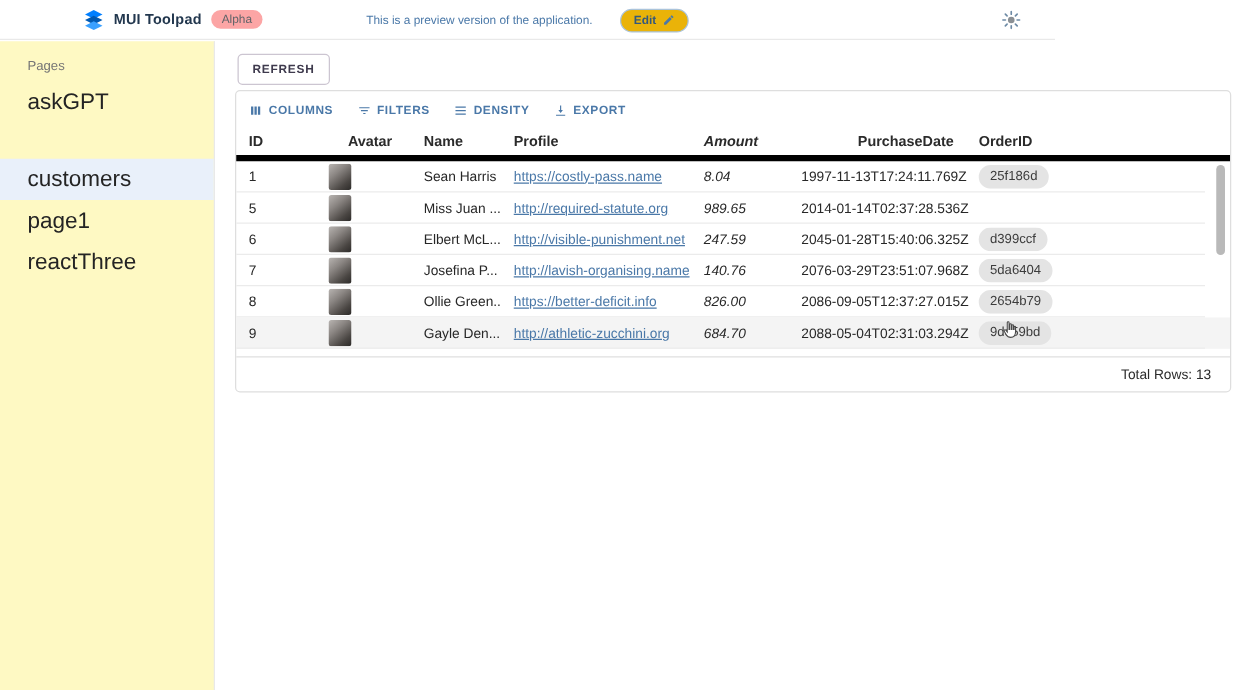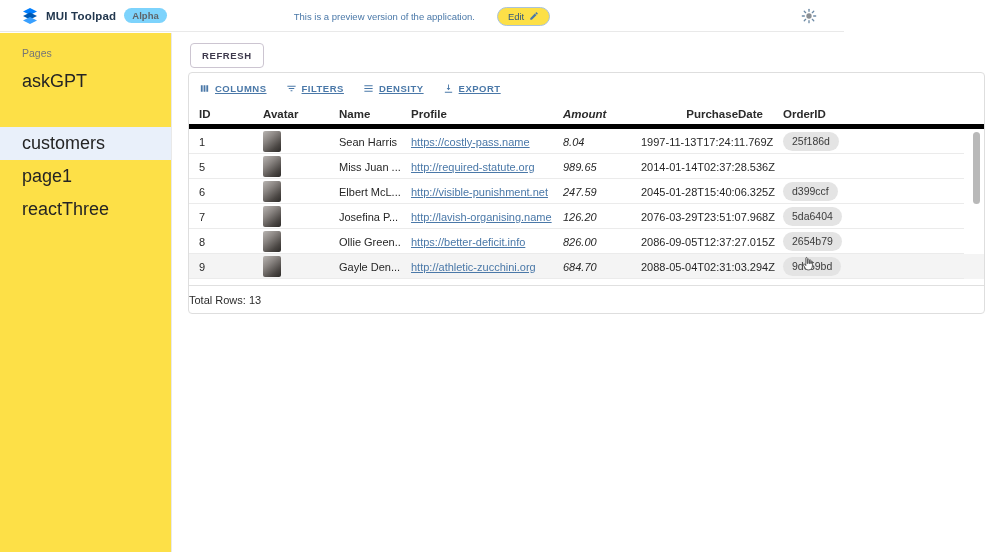--- a/index.html
+++ b/index.html
@@ -7,50 +7,50 @@
   body {
     font-family:"Liberation Sans", sans-serif;
     background:#ffffff; color:#212121;
     position:relative; overflow:hidden;
   }
 
   
   .topbar {
     position:absolute; top:0; left:0; width:844px; height:32px;
     background:#ffffff; border-bottom:1px solid #e9e9e9;
-    display:flex; align-items:center;
+    display:flex; align-items:center;padding-left:45px;
   }
   .brand { display:flex; align-items:center; gap:8px; padding-left:22px; }
   .brand-title { font-size:11.5px; font-weight:bold; color:#22374e; letter-spacing:.2px; }
   .alpha-chip {
-    background:#7dd3fc; color:#5f6368; font-size:9.5px;
-    padding:2px 8px; border-radius:9px; line-height:1.2;font-weight:bold;
+    background:#fca5a5; color:#5f6368; font-size:9.5px;
+    padding:2px 8px; border-radius:9px; line-height:1.2;
   }
   .banner {
     position:absolute; left:0; right:0; top:0; height:32px;
     display:flex; align-items:center; justify-content:center; gap:22px;
     pointer-events:none;
   }
   .banner-text { font-size:9.5px; color:#4a78a8; }
   .edit-btn {
     pointer-events:auto;
     display:flex; align-items:center; gap:5px;
-    border:1px solid #aac3da; border-radius:11px; background:#fde047;
-    padding:3px 10px; font-size:9.5px; font-weight:normal; color:#33587e;
+    border:1px solid #aac3da; border-radius:11px; background:#eab308;
+    padding:3px 10px; font-size:9.5px; font-weight:bold; color:#33587e;
     cursor:pointer;
   }
   .theme-toggle {
     position:absolute; right:26px; top:7px; width:18px; height:18px;
     display:flex; align-items:center; justify-content:center; cursor:pointer;
   }
 
   
   .sidebar {
     position:absolute; top:33px; left:0; width:172px; height:519px;
-    background:#fde047; border-right:1px solid #e9e9e9;
+    background:#fef9c3; border-right:1px solid #e9e9e9;
   }
   .sidebar-section-label { font-size:10.5px; color:#757575; padding:14px 0 6px 22px; }
   .nav-item {
     height:33px; display:flex; align-items:center; padding-left:22px;
     font-size:18px; color:#242424; cursor:pointer;
   }
   .nav-item.selected { background:#e9f0fa;margin-top:29px; }
 
   
   .refresh-btn {
@@ -63,61 +63,61 @@
   .grid-panel {
     position:absolute; left:188px; top:72px; width:797px; height:242px;
     border:1px solid #dedede; border-radius:4px; background:#fff;
   }
   .grid-toolbar {
     height:30px; display:flex; align-items:center; gap:19px; padding-left:10px;
   }
   .tb-btn {
     display:flex; align-items:center; gap:5px;
     font-size:9.5px; font-weight:bold; letter-spacing:.5px; color:#4a78a8;
-    background:none; border:none; cursor:pointer; font-family:inherit;text-decoration:underline;
+    background:none; border:none; cursor:pointer; font-family:inherit;
   }
   .tb-btn svg { display:block; }
 
   .grid-header {
     height:26px; display:flex; align-items:center;
     border-bottom:5px solid #000000; font-size:11.5px; font-weight:bold; color:#2b2b2b;
   }
   .grid-row {
     height:25px; display:flex; align-items:center; position:relative;
     font-size:11px; color:#272727;
   }
   .grid-row::after {
     content:""; position:absolute; left:0; right:20px; bottom:0;
     border-bottom:1px solid #ebebeb;
   }
   .grid-row.hover { background:#f4f4f4; }
 
   .col { padding-left:10px; overflow:hidden; white-space:nowrap; flex:0 0 auto; }
   .col-id        { width:64px; }
-  .col-avatar    { width:76px; }
+  .col-avatar    { width:76px;text-align:center; }
   .col-name      { width:72px; }
   .col-profile   { width:152px; }
   .col-amount    { width:88px;font-style:italic; }
   .col-date      { width:128px; text-align:right; padding-left:0; padding-right:6px; overflow:visible; }
   .col-orderid   { flex:1 1 auto; padding-left:14px; }
 
   .cell-link { color:#4a78a8; text-decoration:underline; cursor:pointer; }
   .avatar {
     width:18px; height:21px; border-radius:2px;
     background:linear-gradient(140deg,#b9b5b2 0%,#8b8683 35%,#4a4643 75%,#2c2a28 100%);
   }
   .chip {
     display:inline-block; background:#e4e4e4; color:#3c3c3c;
     font-size:10.5px; line-height:19px; padding:0 9px; border-radius:10px;
   }
 
   .grid-spacer { height:6px; }
   .grid-footer {
     height:29px; border-top:1px solid #e0e0e0;
-    display:flex; align-items:center; 
+    display:flex; align-items:center; justify-content:flex-end;
     padding-right:15px; font-size:11px; color:#2b2b2b;
   }
 
   .v-scrollbar-thumb {
     position:absolute; left:784px; top:59px; width:7px; height:72px;
     background:#b9b9b9; border-radius:4px; cursor:grab;
   }
 
   .cursor-overlay { position:absolute; left:800px; top:256px; width:15px; height:16px; z-index:50; pointer-events:none; }
 </style>
@@ -266,21 +266,21 @@
     <div class="col col-orderid"><span class="chip">d399ccf</span></div>
   </div>
 
   <div class="grid-row">
     <div class="col col-id">7</div>
     <div class="col col-avatar">
         <div class="avatar"></div>
       </div>
     <div class="col col-name">Josefina P...</div>
     <div class="col col-profile"><span class="cell-link">http://lavish-organising.name</span></div>
-    <div class="col col-amount">126.20</div>
+    <div class="col col-amount">140.76</div>
     <div class="col col-date">2076-03-29T23:51:07.968Z</div>
     <div class="col col-orderid"><span class="chip">5da6404</span></div>
   </div>
 
   <div class="grid-row">
     <div class="col col-id">8</div>
     <div class="col col-avatar">
         <div class="avatar"></div>
       </div>
     <div class="col col-name">Ollie Green...</div>

